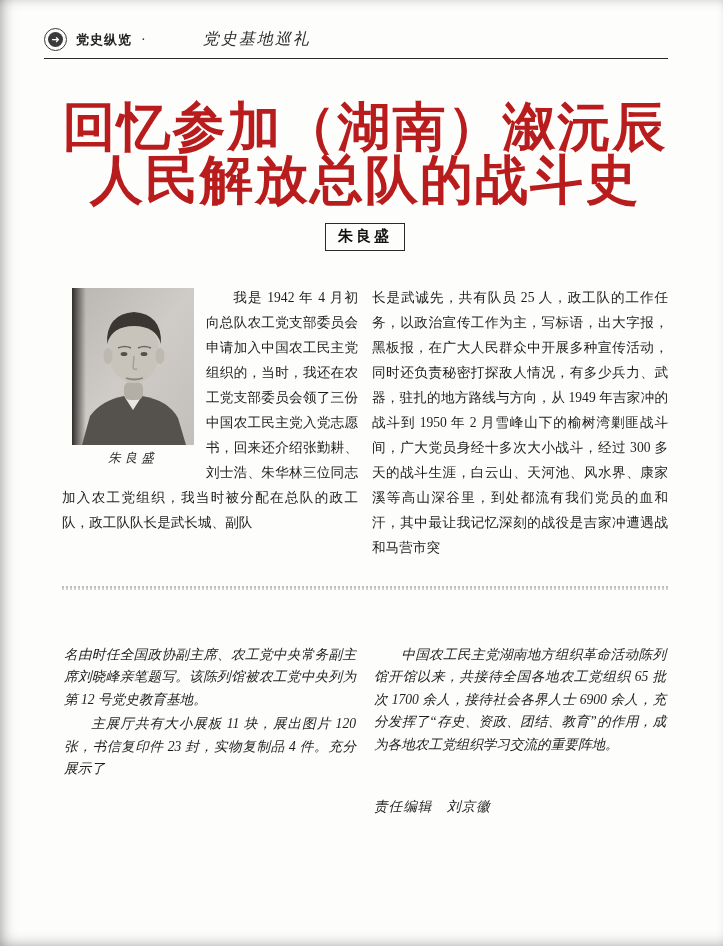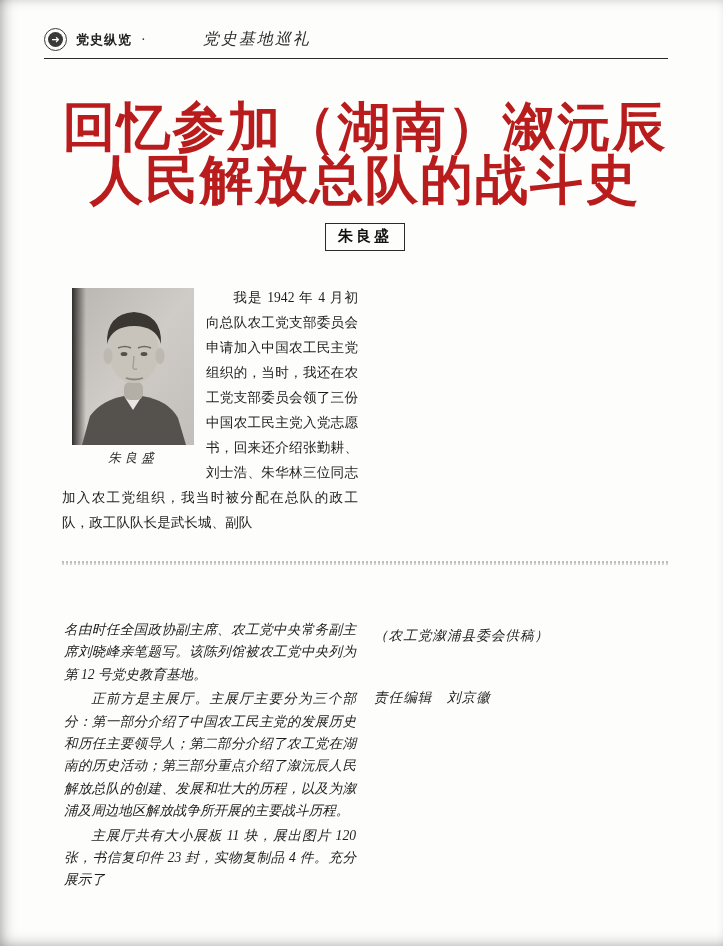--- a/index.html
+++ b/index.html
@@ -157,29 +157,31 @@
             <ellipse cx="72" cy="66" rx="3.4" ry="2" fill="#55504a"></ellipse>
 
             <path d="M62 68 L61 80 Q62 82 65 81" stroke="#a29d95" stroke-width="1.4" fill="none"></path>
             <path d="M54 90 Q62 93 71 90" stroke="#8a857d" stroke-width="1.8" fill="none"></path>
           </svg>
           <span class="photo-caption">朱良盛</span>
         </span>
         <p class="indent">我是 1942 年 4 月初向总队农工党支部委员会申请加入中国农工民主党组织的，当时，我还在农工党支部委员会领了三份中国农工民主党入党志愿书，回来还介绍张勤耕、刘士浩、朱华林三位同志加入农工党组织，我当时被分配在总队的政工队，政工队队长是武长城、副队</p>
       </div>
     </div>
+    <div class="col">
+      <p>长是武诚先，共有队员 25 人，政工队的工作任务，以政治宣传工作为主，写标语，出大字报，黑板报，在广大人民群众中开展多种宣传活动，同时还负责秘密打探敌人情况，有多少兵力、武器，驻扎的地方路线与方向，从 1949 年吉家冲的战斗到 1950 年 2 月雪峰山下的榆树湾剿匪战斗间，广大党员身经十多次大小战斗，经过 300 多天的战斗生涯，白云山、天河池、风水界、康家溪等高山深谷里，到处都流有我们党员的血和汗，其中最让我记忆深刻的战役是吉家冲遭遇战和马营市突</p>
+    </div>
   </div>
 
   <div class="divider"></div>
 
   <div class="cols sec2">
     <div class="col">
       <p>名由时任全国政协副主席、农工党中央常务副主席刘晓峰亲笔题写。该陈列馆被农工党中央列为第 12 号党史教育基地。</p>
-      <p class="indent">正前方是主展厅。主展厅主要分为三个部分：第一部分介绍了中国农工民主党的发展历史和历任主要领导人；第二部分介绍了农工党在湖南的历史活动；第三部分重点介绍了溆沅辰人民解放总队的创建、发展和壮大的历程，以及为溆浦及周边地区解放战争所开展的主要战斗历程。</p>
       <p class="indent">主展厅共有大小展板 11 块，展出图片 120 张，书信复印件 23 封，实物复制品 4 件。充分展示了</p>
     </div>
     <div class="col">
-      <p class="attribution">（农工党溆浦县委会供稿）</p>
+      <p class="indent">中国农工民主党湖南地方组织革命活动陈列馆开馆以来，共接待全国各地农工党组织 65 批次 1700 余人，接待社会各界人士 6900 余人，充分发挥了“存史、资政、团结、教育”的作用，成为各地农工党组织学习交流的重要阵地。</p>
       <p class="editor-line">责任编辑　刘京徽</p>
     </div>
   </div>
 
 </div>
 
 </body></html>

